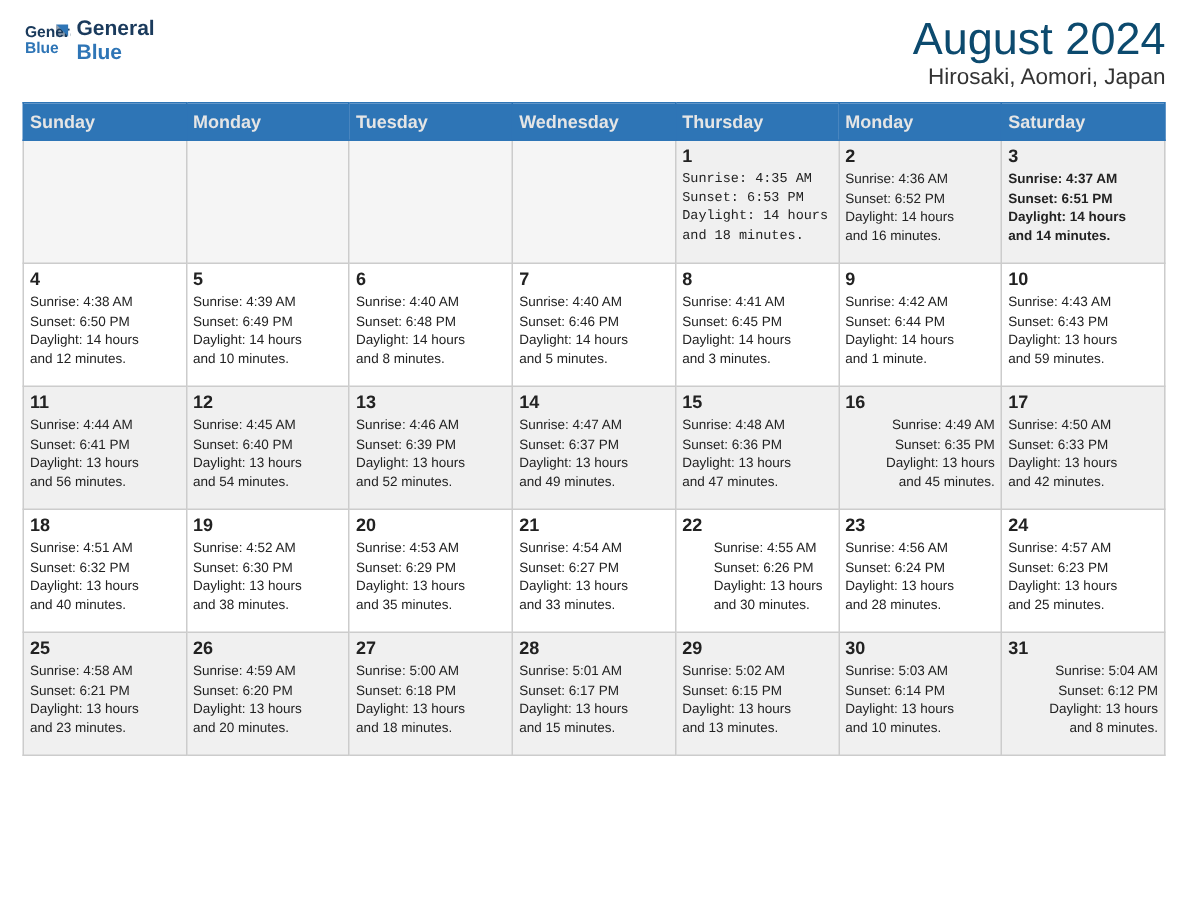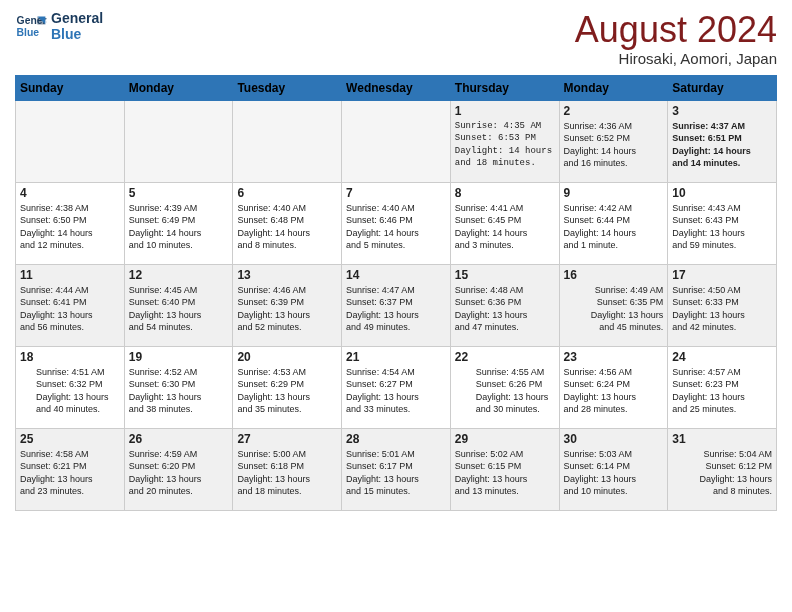--- a/index.html
+++ b/index.html
@@ -26,37 +26,37 @@
       gap: 4px;
     }
     .logo-icon {
       width: 32px;
       height: 32px;
     }
     .title-block {
       text-align: right;
     }
     .month-title {
-      font-size: 36px;
+      font-size: 30px;
       font-weight: normal;
-      color: #7f1d1d;
+      color: #0c4a6e;
       line-height: 1.1;
     }
     .location {
       font-size: 15px;
       color: #333;
     }
     table {
       width: 100%;
       border-collapse: collapse;
       table-layout: fixed;
     }
     th {
       background-color: #2e75b6;
-      color: #000000;
+      color: #e5e5e5;
       font-size: 12px;
       font-weight: bold;
       padding: 5px 4px;
       text-align: left;
       border: 1px solid #2e75b6;
     }
     td {
       border: 1px solid #ccc;
       vertical-align: top;
       padding: 3px 4px;
@@ -246,21 +246,21 @@
             <span class="day-num">17</span>
             <div class="day-info" style="white-space: pre-line;">Sunrise: 4:50 AM
 Sunset: 6:33 PM
 Daylight: 13 hours
 and 42 minutes.</div>
           </td>
         </tr>
         <tr>
           <td>
             <span class="day-num">18</span>
-            <div class="day-info" style="white-space: pre-line; margin-left: 16px;">Sunrise: 4:51 AM
+            <div class="day-info" style="white-space: pre-line;">Sunrise: 4:51 AM
 Sunset: 6:32 PM
 Daylight: 13 hours
 and 40 minutes.</div>
           </td>
           <td>
             <span class="day-num">19</span>
             <div class="day-info" style="white-space: pre-line;">Sunrise: 4:52 AM
 Sunset: 6:30 PM
 Daylight: 13 hours
 and 38 minutes.</div>

